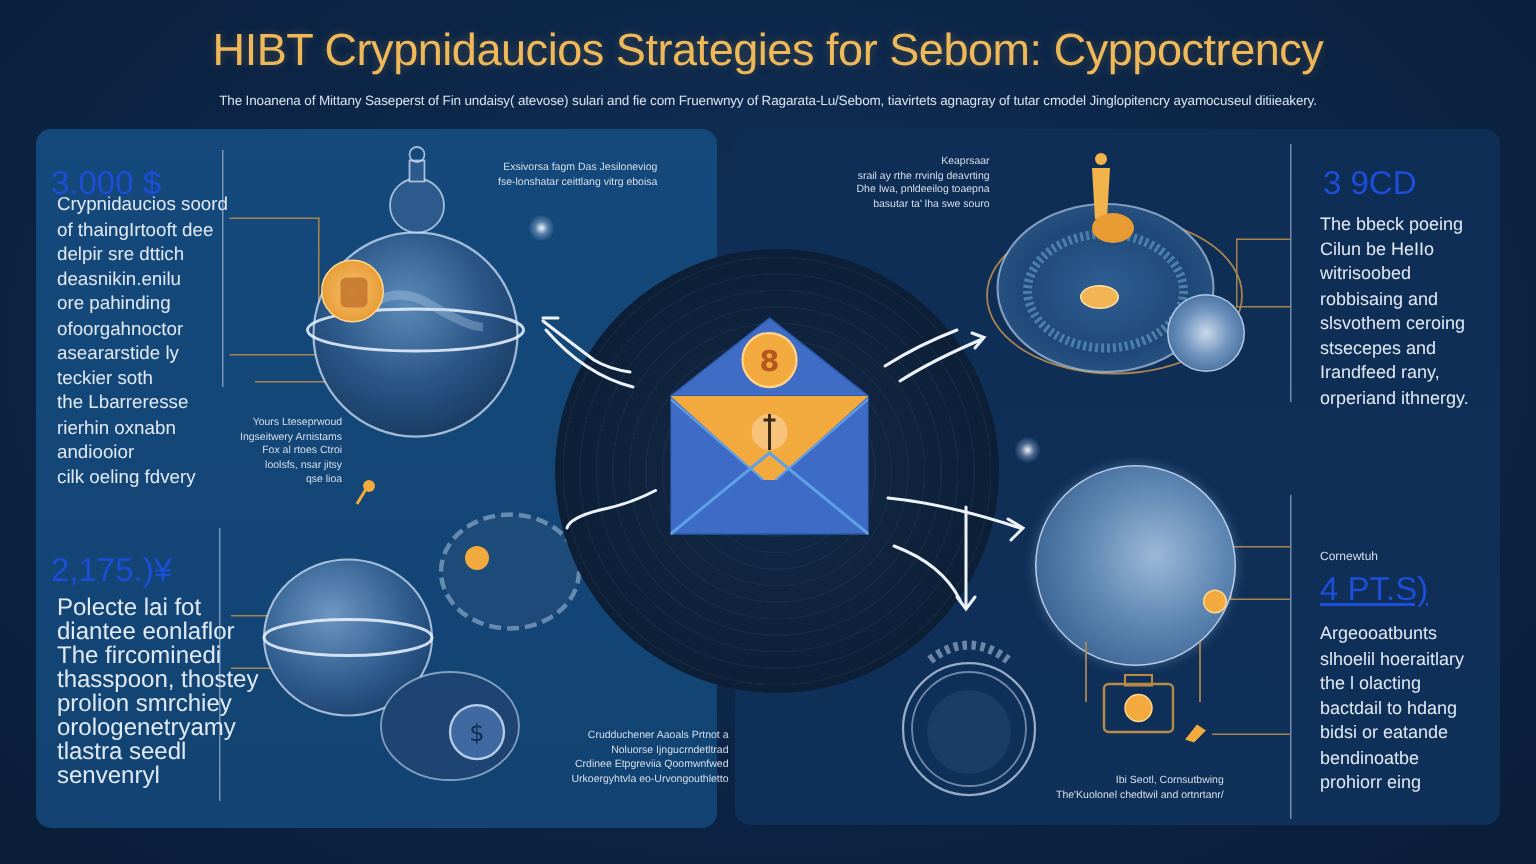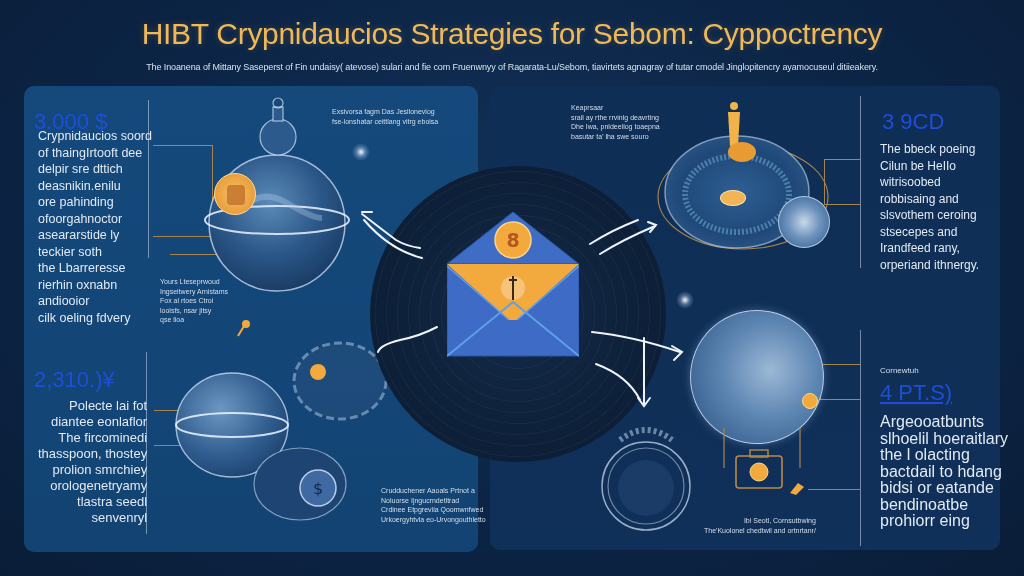--- a/index.html
+++ b/index.html
@@ -33,20 +33,21 @@
     .stat-value {
       position: absolute; font-size: 22px; color: #1d4ed8; font-weight: normal;
     }
     .stat-text {
       position: absolute; font-size: 12.5px; line-height: 16.5px; color: #e2eaf4;
       white-space: pre-line;
     }
     .caption {
       position: absolute; font-size: 7px; line-height: 9.5px; color: #d5dfeb;
       white-space: pre-line;
+      text-align: right;
     }
     .vline {
       position: absolute; width: 1px; background: rgba(200,215,235,0.55);
     }
     .bracket {
       position: absolute; border: 1px solid #a7844f; border-left: none;
     }
     .bracket-r {
       position: absolute; border: 1px solid #a7844f; border-right: none;
     }
@@ -82,22 +83,22 @@
 deasnikin.enilu
 ore pahinding
 ofoorgahnoctor
 aseararstide ly
 teckier soth
 the Lbarreresse
 rierhin oxnabn
 andiooior
 cilk oeling fdvery</div>
 
-<div class="stat-value" style="left:34px; top:367px;">2,310.)¥</div>
-<div class="stat-text" style="left:38px; top:398px; font-size:13px; line-height:16px;text-align:right;">Polecte lai fot
+<div class="stat-value" style="left:34px; top:367px;">2,175.)¥</div>
+<div class="stat-text" style="left:38px; top:398px; font-size:16px; line-height:16px;">Polecte lai fot
 diantee eonlaflor
 The fircominedi
 thasspoon, thostey
 prolion smrchiey
 orologenetryamy
 tlastra seedl
 senvenryl</div>
 
 <div class="vline" style="left:148px; top:100px; height:158px;"></div>
 <div class="vline" style="left:146px; top:352px; height:182px;"></div>
@@ -183,21 +184,21 @@
 Cilun be HeIIo
 witrisoobed
 robbisaing and
 slsvothem ceroing
 stsecepes and
 Irandfeed rany,
 orperiand ithnergy.</div>
 
 <div class="caption" style="left:880px; top:366px; font-size:8px;">Cornewtuh</div>
 <div class="stat-value" style="left:880px; top:380px;text-decoration:underline;">4 PT.S)</div>
-<div class="stat-text" style="left:880px; top:414px; font-size:16px; line-height:16.5px;">Argeooatbunts
+<div class="stat-text" style="left:880px; top:414px; font-size:12px; line-height:16.5px;">Argeooatbunts
 slhoelil hoeraitlary
 the l olacting
 bactdail to hdang
 bidsi or eatande
 bendinoatbe
 prohiorr eing</div>
 
 <div class="vline" style="left:860px; top:96px; height:172px;"></div>
 <div class="vline" style="left:860px; top:330px; height:216px;"></div>
 <div class="bracket-r" style="left:824px; top:159px; width:36px; height:46px;"></div>

